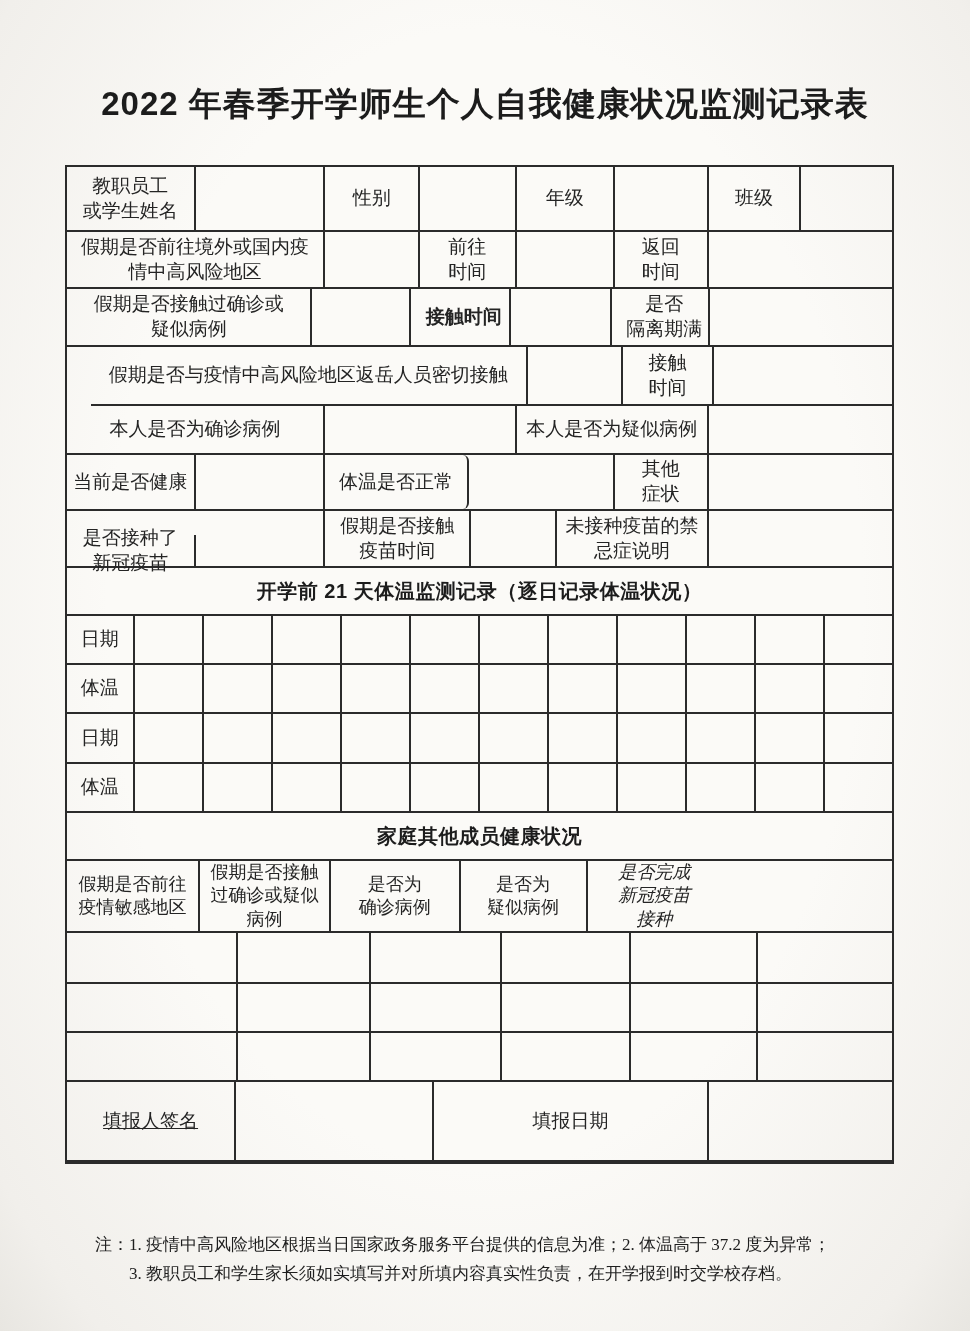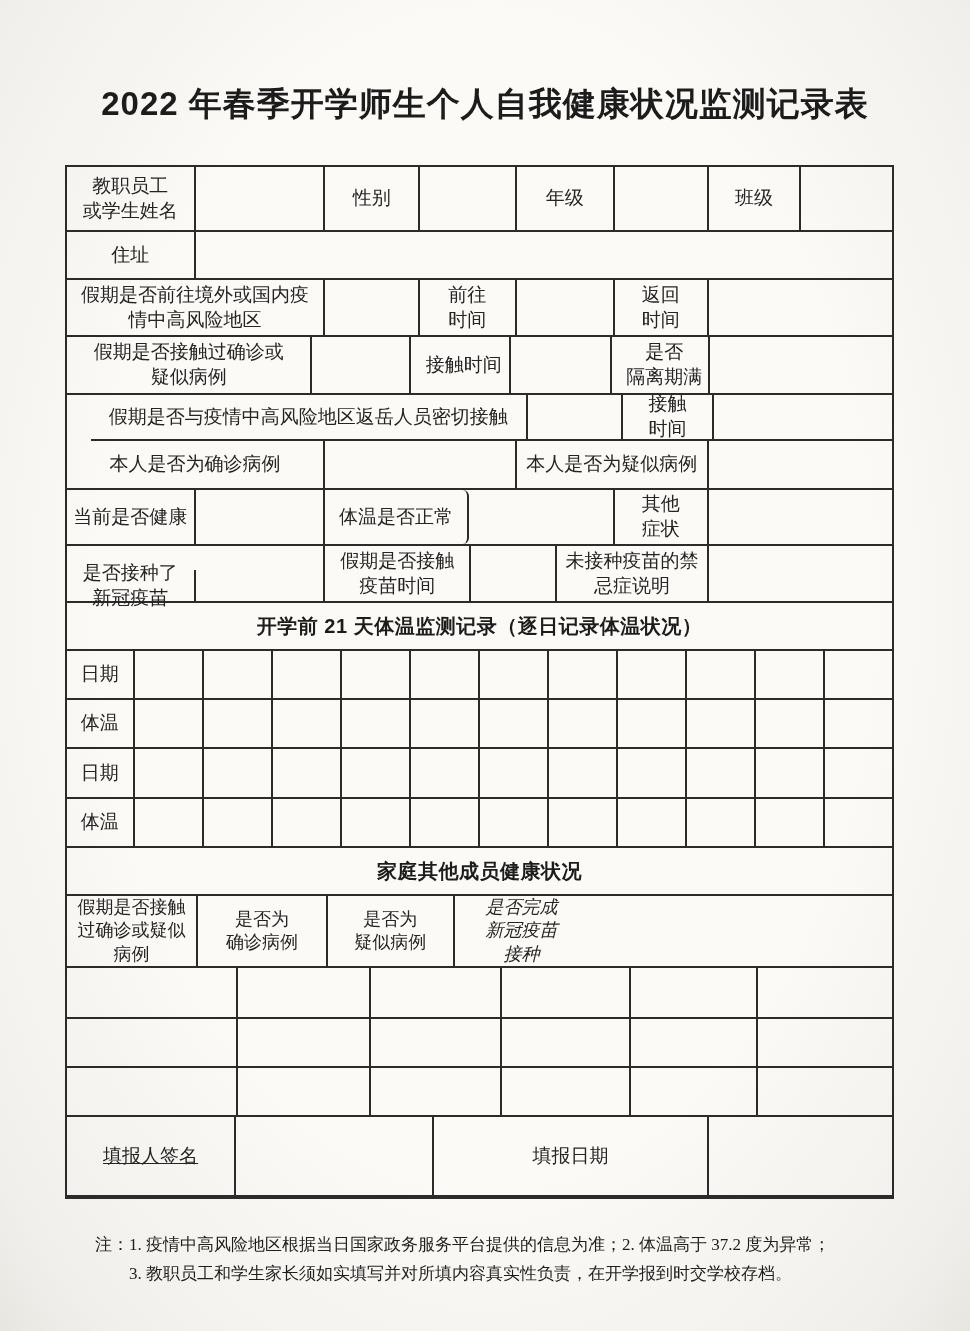--- a/index.html
+++ b/index.html
@@ -61,49 +61,45 @@
 或学生姓名</div>
       <div class="cell" style="width:15.7%;"></div>
       <div class="cell" style="width:11.5%;">性别</div>
       <div class="cell" style="width:11.7%;"></div>
       <div class="cell" style="width:11.9%;">年级</div>
       <div class="cell" style="width:11.4%;"></div>
       <div class="cell" style="width:11.2%;">班级</div>
       <div class="cell" style="width:11.0%;"></div>
     </div>
 
-    <div class="row" style="height:48px;">
-      <div class="cell" style="width:15.6%;">住址</div>
-      <div class="cell" style="width:84.4%;"></div>
-    </div>
 
     <div class="row" style="height:57px;">
       <div class="cell" style="width:31.3%;">假期是否前往境外或国内疫
 情中高风险地区</div>
       <div class="cell" style="width:11.5%;"></div>
       <div class="cell" style="width:11.7%;">前往
 时间</div>
       <div class="cell" style="width:11.9%;"></div>
       <div class="cell" style="width:11.4%;">返回
 时间</div>
       <div class="cell" style="width:22.2%;"></div>
     </div>
 
     <div class="row" style="height:58px;gap:8px;">
       <div class="cell" style="width:31.3%;">假期是否接触过确诊或
 疑似病例</div>
       <div class="cell" style="width:11.5%;"></div>
-      <div class="cell" style="width:11.7%;">接触时间</div>
+      <div class="cell" style="width:11.7%;font-weight:bold;">接触时间</div>
       <div class="cell" style="width:11.9%;"></div>
       <div class="cell" style="width:11.4%;">是否
 隔离期满</div>
       <div class="cell" style="width:22.2%;"></div>
     </div>
 
-    <div class="row" style="height:46px;margin-left:24px;">
+    <div class="row" style="height:59px;margin-left:24px;">
       <div class="cell" style="width:54.5%;">假期是否与疫情中高风险地区返岳人员密切接触</div>
       <div class="cell" style="width:11.9%;"></div>
       <div class="cell" style="width:11.4%;">接触
 时间</div>
       <div class="cell" style="width:22.2%;"></div>
     </div>
 
     <div class="row" style="height:49px;">
       <div class="cell" style="width:31.3%;">本人是否为确诊病例</div>
       <div class="cell" style="width:23.2%;"></div>
@@ -195,20 +191,22 @@
       <div class="cell" style="flex:1;"></div>
       <div class="cell" style="flex:1;"></div>
       <div class="cell" style="flex:1;"></div>
     </div>
 
     <div class="row" style="height:48px;">
       <div class="cell sect" style="width:100%;">家庭其他成员健康状况</div>
     </div>
 
     <div class="row fam-hdr" style="height:72px;">
+      <div class="cell" style="width:16.1%;">假期是否前往
+疫情敏感地区</div>
       <div class="cell" style="width:15.9%;">假期是否接触
 过确诊或疑似
 病例</div>
       <div class="cell" style="width:15.7%;">是否为
 确诊病例</div>
       <div class="cell" style="width:15.4%;">是否为
 疑似病例</div>
       <div class="cell" style="width:16.2%;font-style:italic;">是否完成
 新冠疫苗
 接种</div>

